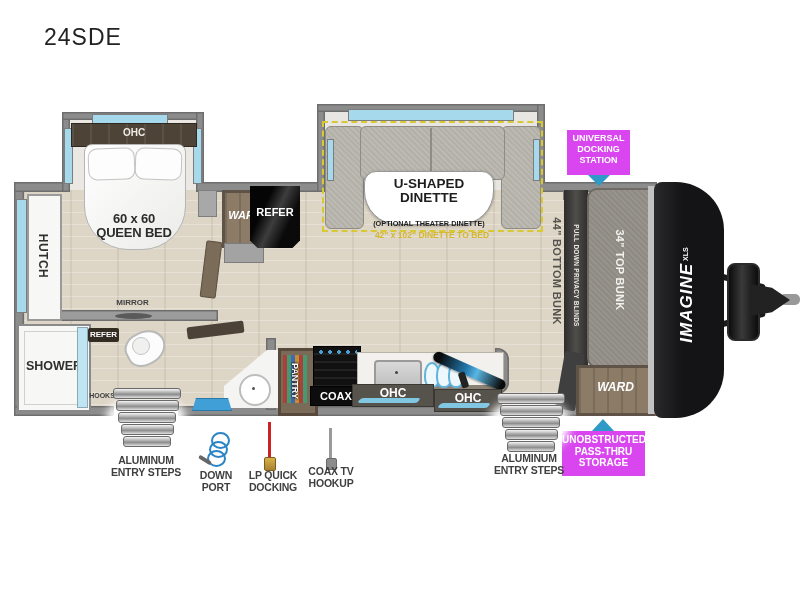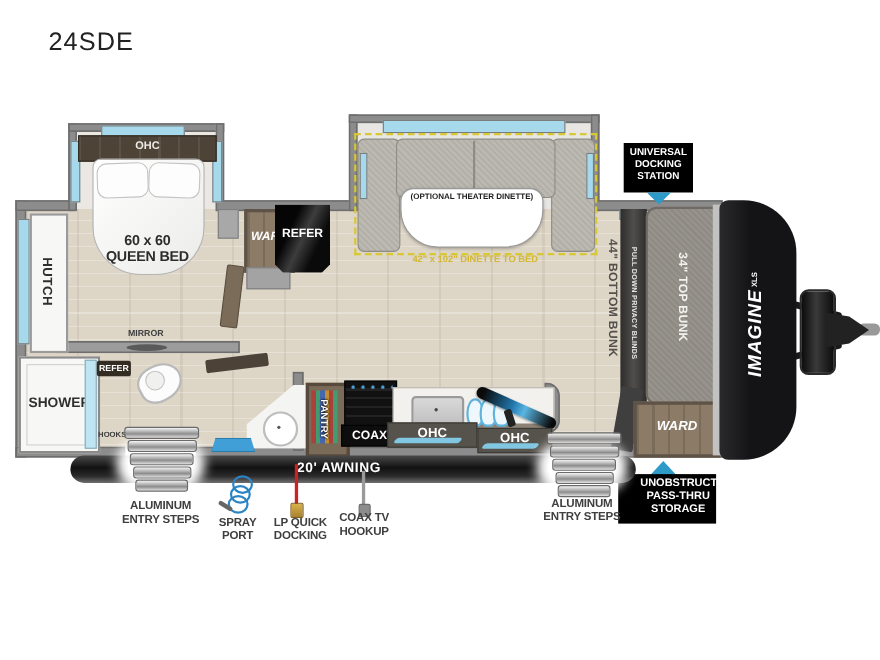--- a/index.html
+++ b/index.html
@@ -18,21 +18,21 @@
        font-size:10.5px;letter-spacing:-.2px;}
   .vtext{position:absolute;text-align:center;font-weight:bold;}
   .rot90{transform:rotate(90deg);}
   .rotm90{transform:rotate(-90deg);}
   .wood{background:repeating-linear-gradient(90deg, rgba(0,0,0,.12) 0 2px, rgba(0,0,0,0) 2px 14px),#8b7b67;
         border:3px solid #5f5347;font-style:italic;}
   .whitebox{background:#f7f7f5;border:2px solid #8a8a8a;}
   .cushion{position:absolute;background:
      repeating-linear-gradient(45deg, rgba(255,255,255,.12) 0 2px, rgba(0,0,0,0) 2px 4px),#b3b0a8;
      border:1.5px solid #8f8c84;border-radius:6px;}
-  .callout{position:absolute;background:#000000;color:#fff;font-weight:bold;text-align:center;}
+  .callout{position:absolute;background:#d946ef;color:#fff;font-weight:bold;text-align:center;}
   .steps span{position:absolute;left:50%;height:9px;border:1px solid #6a6a6a;border-radius:3px;
      background:linear-gradient(180deg,#f4f4f4,#8d8d8d 60%,#e0e0e0);}
   .glow{position:absolute;background:#fff;border-radius:14px;box-shadow:0 0 10px 10px #fff;}
 </style>
 </head>
 <body>
 
 <div class="stage">
 
   <div class="abs" style="left:44px;top:24px;font-size:23px;letter-spacing:1px;color:#222;">24SDE</div>
@@ -98,21 +98,23 @@
   <div class="cushion" style="left:325px;top:126px;width:37px;height:101px;"></div>
   <div class="cushion" style="left:501px;top:126px;width:38px;height:101px;"></div>
   <div class="cushion" style="left:360px;top:126px;width:143px;height:52px;"></div>
   <div class="abs" style="left:430px;top:128px;width:2px;height:48px;background:#8f8c84;"></div>
   <div class="win" style="left:327px;top:139px;width:5px;height:40px;"></div>
   <div class="win" style="left:533px;top:139px;width:5px;height:40px;"></div>
   <div class="abs" style="left:322px;top:121px;width:217px;height:107px;border:2px dashed #d8c832;"></div>
 
   <div class="abs" style="left:364px;top:171px;width:128px;height:52px;background:#fff;border:1px solid #999;
               border-radius:12px 12px 34px 34px;box-shadow:0 1px 3px rgba(0,0,0,.3);text-align:center;">
-    <div style="margin-top:2px;font-size:7.3px;font-weight:bold;color:#1d1d1d;">(OPTIONAL THEATER DINETTE)</div>
+    <div class="pre" style="margin-top:5px;font-size:13.5px;font-weight:bold;line-height:1.0;color:#1d1d1d;">U-SHAPED
+DINETTE</div>
+    <div style="margin-top:15px;font-size:7.3px;font-weight:bold;color:#1d1d1d;">(OPTIONAL THEATER DINETTE)</div>
   </div>
   <div class="abs" style="left:352px;top:230px;width:160px;text-align:center;font-size:8.5px;font-weight:bold;color:#d4b832;">42" x 102" DINETTE TO BED</div>
 
   <div class="whitebox abs" style="left:17px;top:324px;width:70px;height:84px;">
     <div class="abs" style="left:5px;top:5px;right:5px;bottom:5px;border:1px solid #d0d0d0;"></div>
     <div class="abs" style="left:0;top:33px;width:100%;text-align:center;font-size:12.5px;font-weight:bold;color:#2f2f2f;">SHOWER</div>
   </div>
   <div class="abs" style="left:77px;top:327px;width:9px;height:79px;background:#bfe4f2;border:1px solid #8aa8b5;"></div>
 
   <div class="abs" style="left:88px;top:328px;width:31px;height:14px;background:#332c22;border-radius:2px;">
@@ -186,28 +188,24 @@
   <div class="vtext rotm90" style="left:612px;top:285px;width:150px;color:#fff;">
     <span style="font-size:17px;font-weight:bold;font-style:italic;letter-spacing:1px;">IMAGINE</span><span style="font-size:7px;font-weight:bold;margin-left:2px;vertical-align:4px;">XLS</span>
   </div>
 
   <div class="callout pre" style="left:567px;top:130px;width:63px;height:42px;font-size:9px;line-height:1.2;padding-top:3px;">UNIVERSAL
 DOCKING
 STATION</div>
   <div class="abs" style="left:588px;top:175px;width:0;height:0;border-left:11px solid rgba(0,0,0,0);border-right:11px solid rgba(0,0,0,0);border-top:11px solid #2E9AC7;"></div>
 
   <div class="abs" style="left:591px;top:419px;width:0;height:0;border-left:12px solid rgba(0,0,0,0);border-right:12px solid rgba(0,0,0,0);border-bottom:13px solid #2E9AC7;"></div>
-  <div class="callout pre" style="left:562px;top:431px;width:69px;height:42px;font-size:10px;line-height:1.15;padding-top:3px;padding-left:20px;">UNOBSTRUCTED
+  <div class="callout pre" style="left:562px;top:431px;width:83px;height:42px;font-size:10px;line-height:1.15;padding-top:3px;">UNOBSTRUCTED
 PASS-THRU
 STORAGE</div>
 
-  <div class="abs" style="left:64px;top:414px;width:514px;height:25px;border-radius:13px;
-              background:linear-gradient(180deg,#4a4a4a,#121212 45%,#2a2a2a 75%,#6e6e6e);">
-    <div style="position:absolute;left:206px;top:4px;color:#fff;font-size:12.5px;font-weight:bold;letter-spacing:.5px;">20' AWNING</div>
-  </div>
 
   <div class="glow" style="left:116px;top:408px;width:60px;height:28px;"></div>
   <div class="steps abs" style="left:112px;top:388px;width:68px;height:62px;">
     <span style="top:0;width:66px;margin-left:-33px;"></span>
     <span style="top:12px;width:61px;margin-left:-30px;"></span>
     <span style="top:24px;width:56px;margin-left:-28px;"></span>
     <span style="top:36px;width:51px;margin-left:-25px;"></span>
     <span style="top:48px;width:46px;margin-left:-23px;"></span>
   </div>
   <div class="glow" style="left:498px;top:412px;width:62px;height:26px;"></div>
@@ -223,21 +221,21 @@
 ENTRY STEPS</div>
   <div class="lbl pre" style="left:479px;top:453px;width:100px;">ALUMINUM
 ENTRY STEPS</div>
 
   <div class="abs" style="left:204px;top:432px;width:30px;height:36px;">
     <span style="position:absolute;left:7px;top:0;width:15px;height:13px;border:2.5px solid #2c84c4;border-radius:50%;"></span>
     <span style="position:absolute;left:5px;top:9px;width:15px;height:13px;border:2.5px solid #2c84c4;border-radius:50%;"></span>
     <span style="position:absolute;left:3px;top:18px;width:15px;height:13px;border:2.5px solid #2c84c4;border-radius:50%;"></span>
     <span style="position:absolute;left:-6px;top:26px;width:14px;height:4px;background:#666;transform:rotate(32deg);border-radius:2px;"></span>
   </div>
-  <div class="lbl pre" style="left:186px;top:470px;width:60px;">SPRAY
+  <div class="lbl pre" style="left:186px;top:470px;width:60px;">DOWN
 PORT</div>
 
   <div class="abs" style="left:268px;top:422px;width:3px;height:37px;background:#cc2222;"></div>
   <div class="abs" style="left:264px;top:457px;width:10px;height:12px;background:linear-gradient(180deg,#d9b14a,#a98230);border:1px solid #7c5f20;border-radius:2px;"></div>
   <div class="lbl pre" style="left:239px;top:470px;width:68px;">LP QUICK
 DOCKING</div>
 
   <div class="abs" style="left:329px;top:428px;width:3px;height:33px;background:#9a9a9a;"></div>
   <div class="abs" style="left:326px;top:458px;width:9px;height:10px;background:#8c8c8c;border:1px solid #6b6b6b;border-radius:2px;"></div>
   <div class="lbl pre" style="left:299px;top:466px;width:64px;">COAX TV

